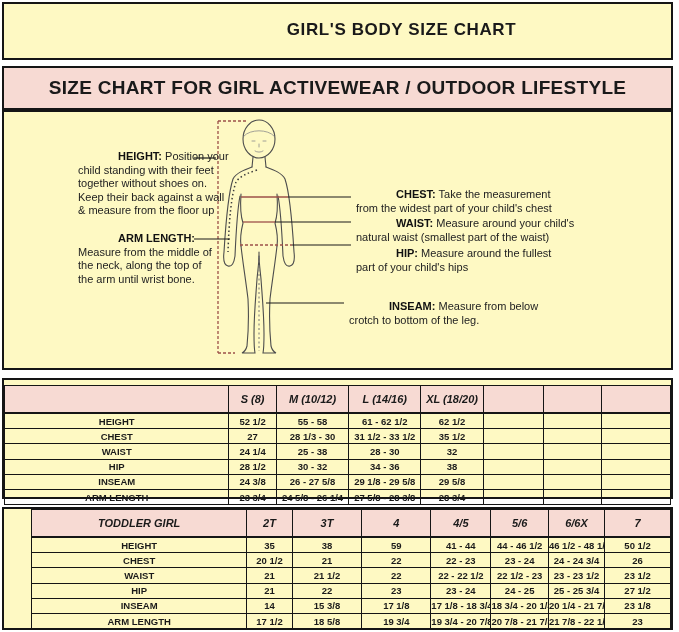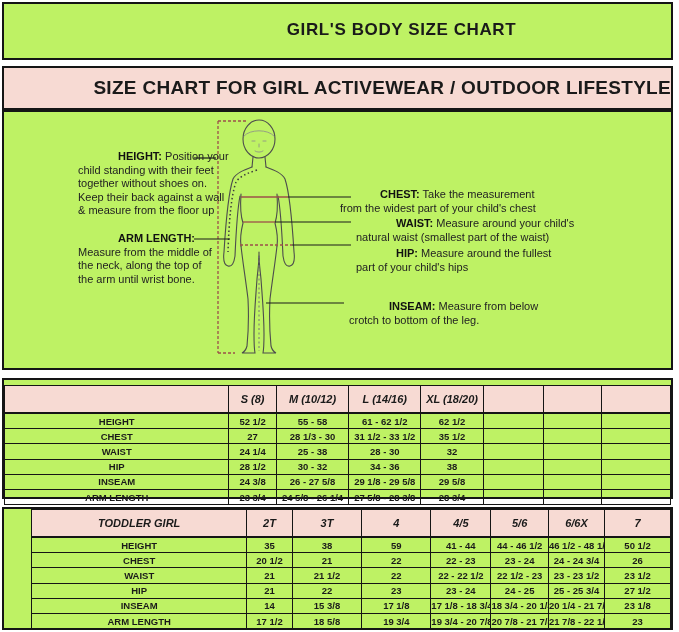--- a/index.html
+++ b/index.html
@@ -1,23 +1,23 @@
 <!DOCTYPE html>
 <html style="--pink: #f7dad3; --line-red: #9c5049;"><head>
 <meta charset="utf-8">
 <style>
   :root{ --pink:#f7dad3; --line-red:#9c5049; --ink:#151515; }
   html,body{margin:0;padding:0;background:#fff;}
   .page{position:relative;width:679px;height:632px;background:#fff;overflow:hidden;
         font-family:"Liberation Sans",sans-serif;color:#1a1a1a;}
-  .box{position:absolute;left:2px;width:671px;background:#bef264;border:2px solid var(--ink);box-sizing:border-box;}
+  .box{position:absolute;left:2px;width:671px;background:#fef9c3;border:2px solid var(--ink);box-sizing:border-box;}
   #title-box{top:2px;height:58px;}
   .title{font-size:17px;font-weight:bold;letter-spacing:.6px;text-align:center;line-height:52px;padding-left:128px;white-space:nowrap;}
   #banner{top:66px;height:44px;background:var(--pink);}
-  .banner-text{font-size:19px;font-weight:bold;letter-spacing:.3px;text-align:right;line-height:39px;white-space:nowrap;}
+  .banner-text{font-size:19px;font-weight:bold;letter-spacing:.3px;text-align:center;line-height:39px;white-space:nowrap;}
   #diagram{top:110px;height:260px;}
   #diagram svg{position:absolute;left:0;top:0;}
   .ann{position:absolute;font-size:11px;line-height:13.5px;color:#222;}
   .ann b{color:#111;padding-left:40px;}
   .outline{fill:none;stroke:#4d4d4d;stroke-width:1.1;stroke-linecap:round;}
   .face{fill:none;stroke:#8a8a8a;stroke-width:.8;stroke-linecap:round;}
   .redline{fill:none;stroke:var(--line-red);stroke-width:1.3;}
   .reddot{fill:none;stroke:var(--line-red);stroke-width:1.3;stroke-dasharray:3 2;}
   .armdot{fill:none;stroke:#3c3c3c;stroke-width:1.5;stroke-dasharray:1.5 2.6;}
   .graydot{fill:none;stroke:#777;stroke-width:1;stroke-dasharray:2 2.5;}
@@ -89,21 +89,21 @@
     </svg>
 
     <div class="ann" style="left:74px;top:38px;width:152px">
       <b>HEIGHT:</b>
       <span>Position your child standing with their feet together without shoes on. Keep their back against a wall &amp; measure from the floor up</span>
     </div>
     <div class="ann" style="left:74px;top:120px;width:138px">
       <b>ARM LENGTH:</b>
       <span>Measure from the middle of the neck, along the top of the arm until wrist bone.</span>
     </div>
-    <div class="ann" style="left:336px;top:76px;width:205px">
+    <div class="ann" style="left:352px;top:76px;width:205px">
       <b>CHEST:</b>
       <span>Take the measurement from the widest part of your child's chest</span>
     </div>
     <div class="ann" style="left:352px;top:105px;width:235px">
       <b>WAIST:</b>
       <span>Measure around your child's natural waist (smallest part of the waist)</span>
     </div>
     <div class="ann" style="left:352px;top:135px;width:205px">
       <b>HIP:</b>
       <span>Measure around the fullest part of your child's hips</span>

